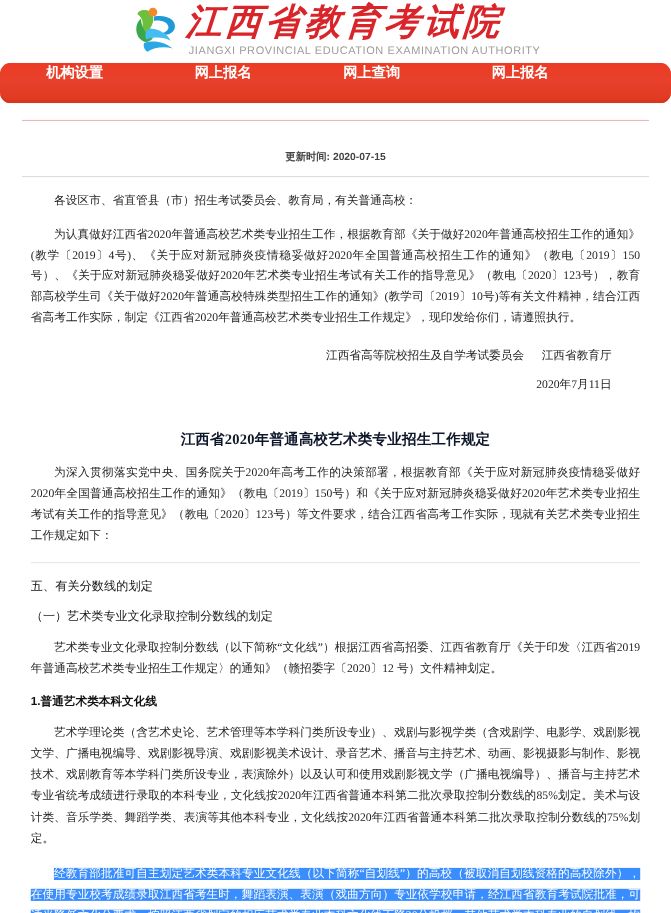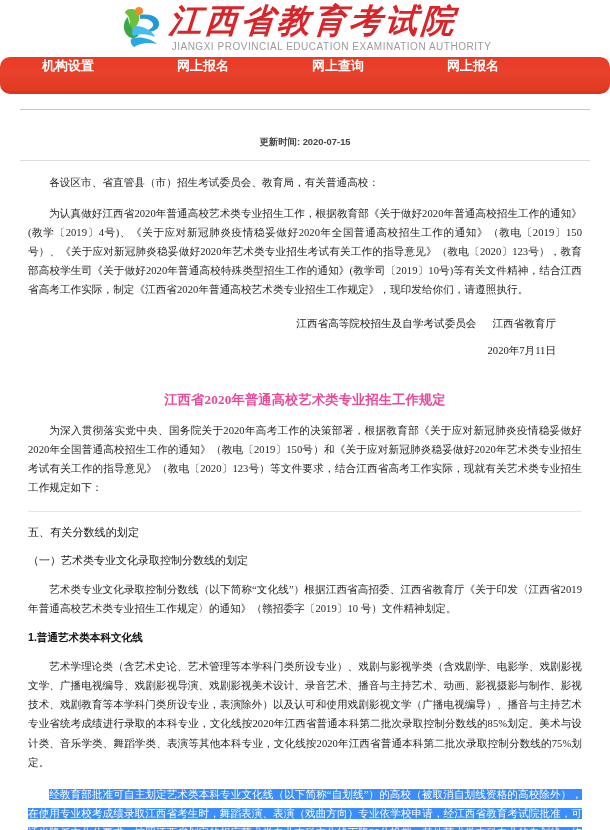--- a/index.html
+++ b/index.html
@@ -91,21 +91,21 @@
     text-align:right;
     padding-right:26px;
     line-height:20px;
   }
   .sign .orgs{display:block;}
   .sign .org-1{margin-right:16px;}
   .sign .date{display:block;margin-top:7px;}
   .section-title{
     text-align:center;
     font-size:13.2px;font-weight:700;
-    color:#ec4899;
+    color:#0f172a;
     margin:30px 0 0 0;
     letter-spacing:.2px;
   }
   .sep{
     height:1px;background:#e6e6e6;margin:14px 0 0 0;
   }
   h3.head{
     font-family:"Liberation Sans","DejaVu Sans",sans-serif;
     font-size:11px;font-weight:400;margin:13px 0 0 0;color:#111;
     letter-spacing:.1px;
@@ -189,21 +189,21 @@
     <div class="section-title">江西省2020年普通高校艺术类专业招生工作规定</div>
 
     <p class="para indent spaced">为深入贯彻落实党中央、国务院关于2020年高考工作的决策部署，根据教育部《关于应对新冠肺炎疫情稳妥做好2020年全国普通高校招生工作的通知》（教电〔2019〕150号）和《关于应对新冠肺炎稳妥做好2020年艺术类专业招生考试有关工作的指导意见》（教电〔2020〕123号）等文件要求，结合江西省高考工作实际，现就有关艺术类专业招生工作规定如下：</p>
 
     <div class="sep"></div>
 
     <h3 class="head">五、有关分数线的划定</h3>
 
     <h4 class="head2">（一）艺术类专业文化录取控制分数线的划定</h4>
 
-    <p class="para indent spaced">艺术类专业文化录取控制分数线（以下简称“文化线”）根据江西省高招委、江西省教育厅《关于印发〈江西省2019年普通高校艺术类专业招生工作规定〉的通知》（赣招委字〔2019〕10 号）文件精神划定。</p>
+    <p class="para indent spaced">艺术类专业文化录取控制分数线（以下简称“文化线”）根据江西省高招委、江西省教育厅《关于印发〈江西省2019年普通高校艺术类专业招生工作规定〉的通知》（赣招委字〔2020〕12 号）文件精神划定。</p>
 
     <h5 class="head3">1.普通艺术类本科文化线</h5>
 
     <p class="para indent spaced">艺术学理论类（含艺术史论、艺术管理等本学科门类所设专业）、戏剧与影视学类（含戏剧学、电影学、戏剧影视文学、广播电视编导、戏剧影视导演、戏剧影视美术设计、录音艺术、播音与主持艺术、动画、影视摄影与制作、影视技术、戏剧教育等本学科门类所设专业，表演除外）以及认可和使用戏剧影视文学（广播电视编导）、播音与主持艺术专业省统考成绩进行录取的本科专业，文化线按2020年江西省普通本科第二批次录取控制分数线的85%划定。美术与设计类、音乐学类、舞蹈学类、表演等其他本科专业，文化线按2020年江西省普通本科第二批次录取控制分数线的75%划定。</p>
 
     <p class="sel"><span class="highlight">经教育部批准可自主划定艺术类本科专业文化线（以下简称“自划线”）的高校（被取消自划线资格的高校除外），在使用专业校考成绩录取江西省考生时，舞蹈表演、表演（戏曲方向）专业依学校申请，经江西省教育考试院批准，可适当降低文化分要求，按照江西省划定的相应艺术类专业本科文化线下降20分投档。其他艺术类本科专业的自划线，均不得低于江西省划定的对应专业艺术类本科文化线。</span></p>
 
   </div>
 </div>
 

